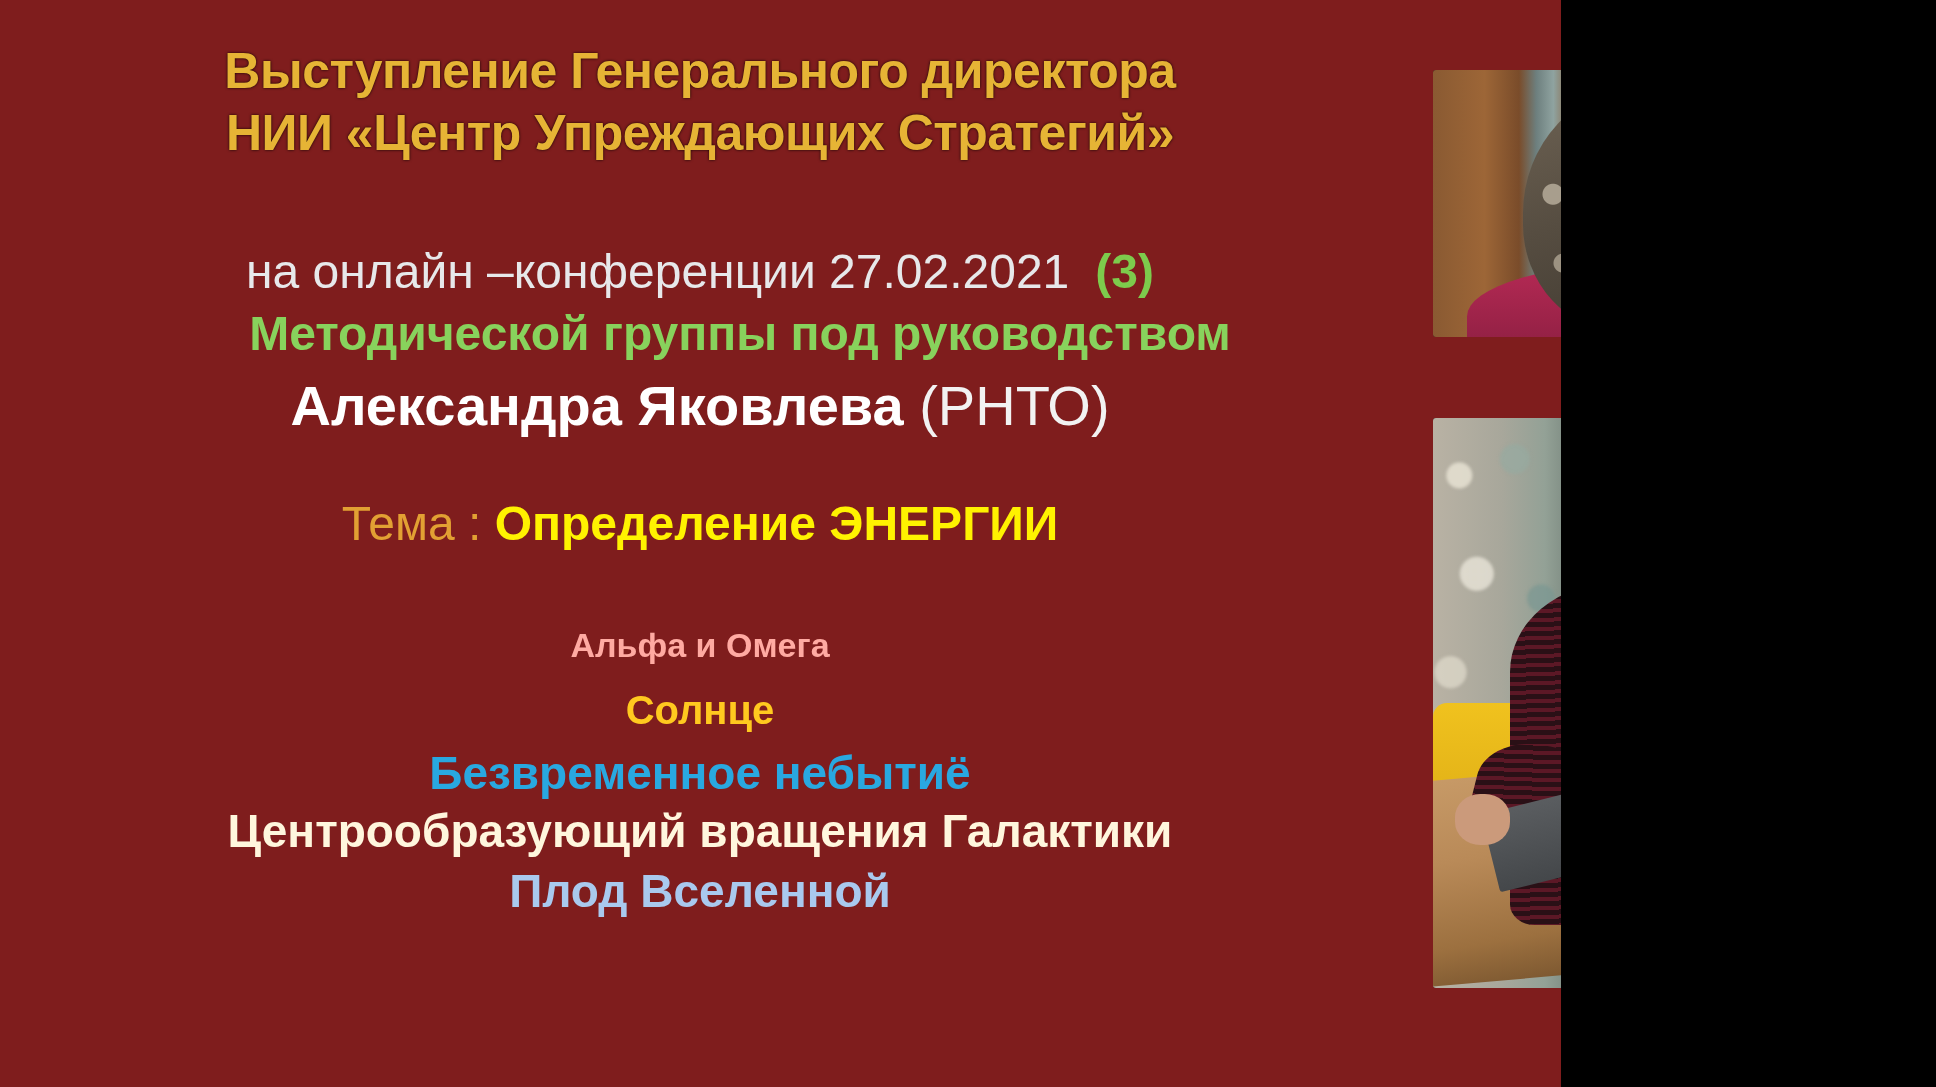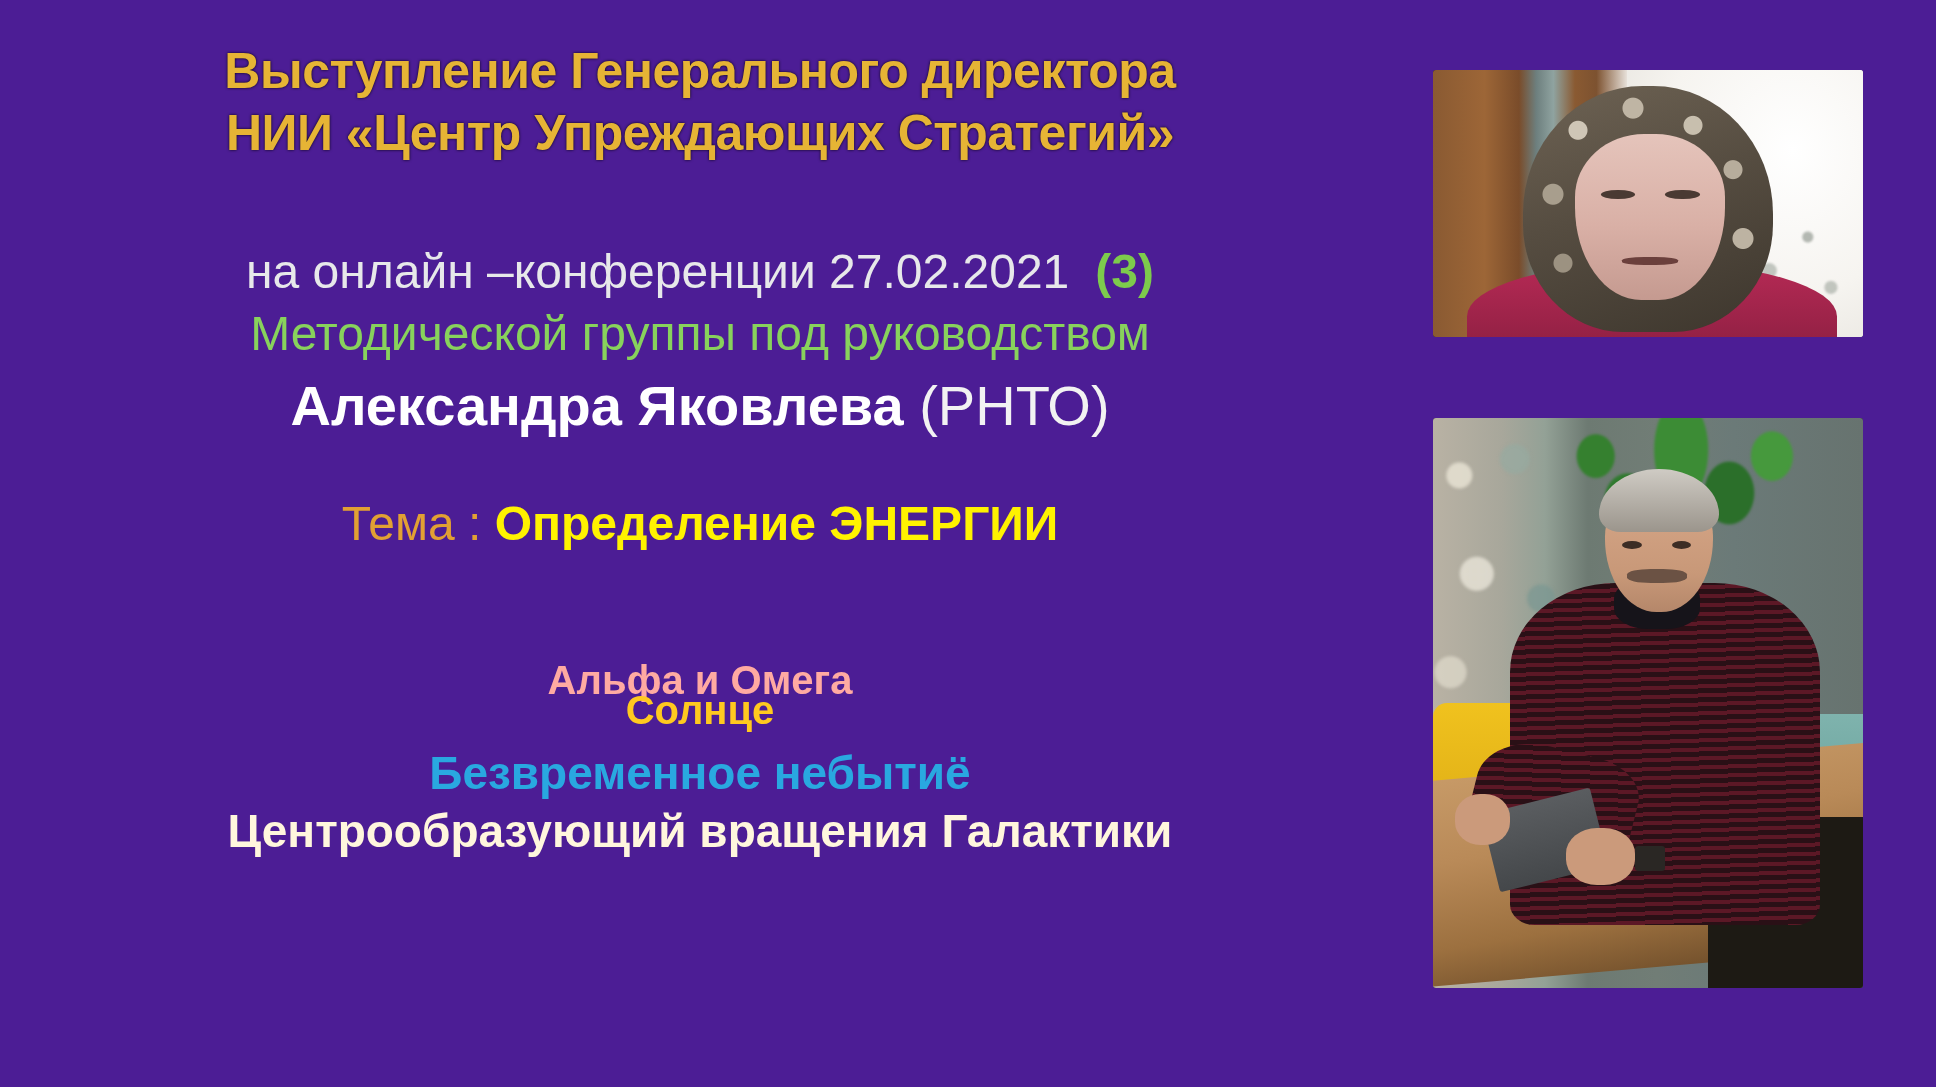--- a/index.html
+++ b/index.html
@@ -2,23 +2,23 @@
 <html><head>
 <meta charset="utf-8">
 <style>
   html, body {
     margin: 0;
     padding: 0;
     background: #000000;
   }
   #stage {
     position: relative;
-    width: 1936px;
+    width: 1561px;
     height: 1087px;
-    background: #4c1d95;
+    background: #7f1d1d;
     overflow: hidden;
     font-family: "Liberation Sans", sans-serif;
   }
 
   
   #slide-text {
     position: absolute;
     left: 0;
     top: 0;
     width: 1400px;
@@ -77,21 +77,22 @@
   }
 
   
   #method-line {
     position: absolute;
     left: 0;
     width: 1400px;
     top: 310px;
     font-size: 48px;
     color: #88D25C;
-    font-weight: normal;
+    font-weight: bold;
+    padding-left: 40px;
   }
 
   
   #leader-line {
     position: absolute;
     left: 0;
     width: 1400px;
     top: 378px;
     font-size: 56px;
     color: #FFFFFF;
@@ -110,21 +111,21 @@
   #topic-label { color: #E2A033; font-weight: normal; }
   #topic-value { color: #FFF200; font-weight: bold; }
 
   
   .concept {
     position: absolute;
     left: 0;
     width: 1400px;
     font-weight: bold;
   }
-  #concept-0 { top: 660px; font-size: 40px; color: #FFAAA2; }
+  #concept-0 { top: 628px; font-size: 34px; color: #FFAAA2; }
   #concept-1 { top: 690px; font-size: 40px; color: #FFC91F; }
   #concept-2 { top: 750px; font-size: 46px; color: #29A8E0; }
   #concept-3 { top: 808px; font-size: 46px; color: #FFF6DD; }
   #concept-4 { top: 868px; font-size: 46px; color: #A9C9EE; }
   #concept-5 { top: 925px; font-size: 46px; color: #EDF0F8; }
 
   
   .video-tile {
     position: absolute;
     overflow: hidden;
@@ -361,20 +362,21 @@
     </div>
 
     <div class="line" id="topic-line">
       <span id="topic-label">Тема : </span><span id="topic-value">Определение ЭНЕРГИИ</span>
     </div>
 
     <div class="line concept" id="concept-0">Альфа и Омега</div>
     <div class="line concept" id="concept-1">Солнце</div>
     <div class="line concept" id="concept-2">Безвременное небытиё</div>
     <div class="line concept" id="concept-3">Центрообразующий вращения Галактики</div>
+    <div class="line concept" id="concept-4">Плод Вселенной</div>
 
   </div>
 
   <div class="video-tile" id="video-tile-top">
     <div class="t-bg"></div>
     <div class="t-window-glow"></div>
     <div class="t-foliage"></div>
     <div class="t-shoulders"></div>
     <div class="t-hair"></div>
     <div class="t-face"></div>

